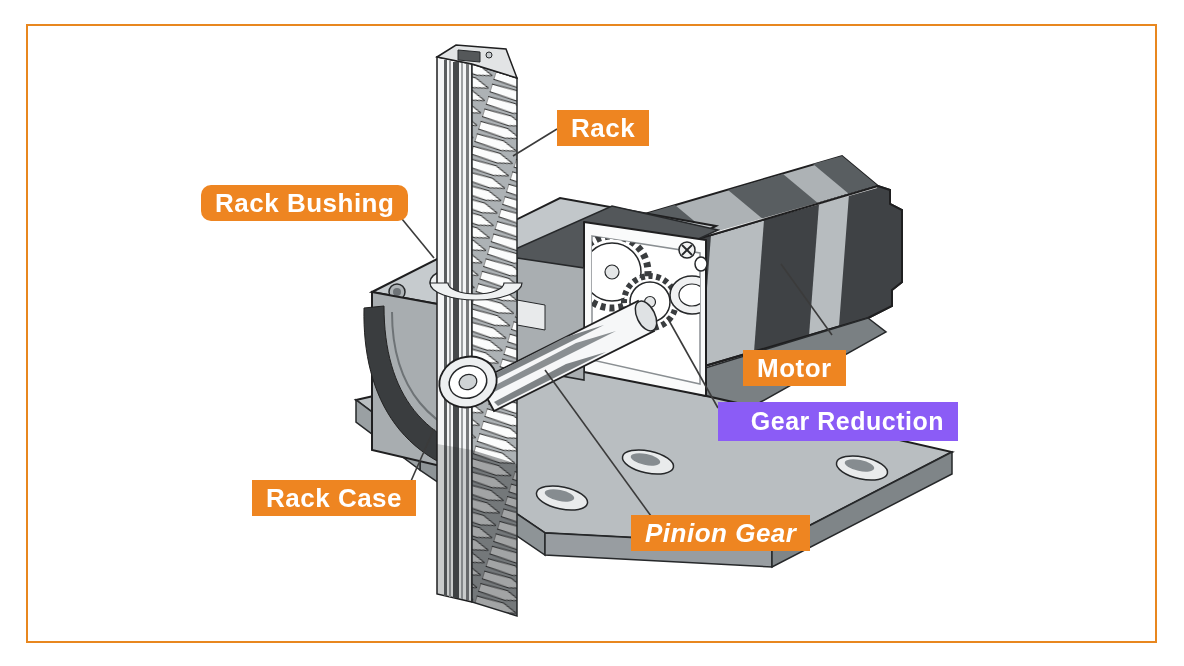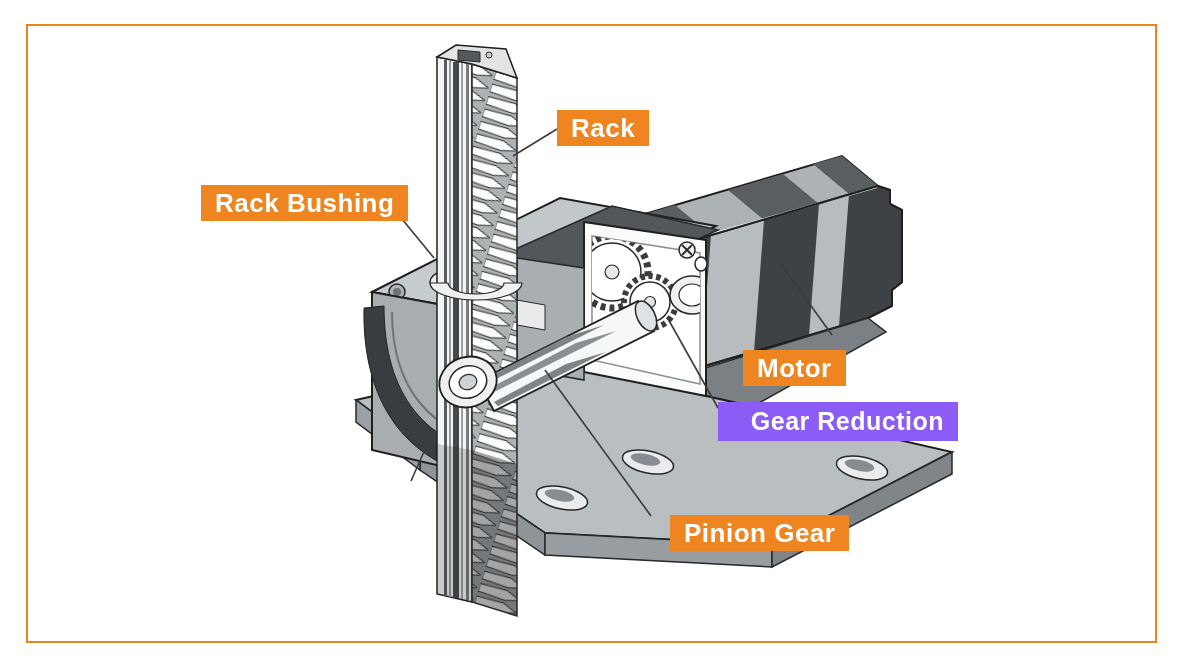--- a/index.html
+++ b/index.html
@@ -9,25 +9,25 @@
          border:2px solid #E8871F;box-sizing:border-box;background:#ffffff;}
   #art{position:absolute;left:0;top:0;width:1184px;height:666px;}
   .lbl{position:absolute;background:#EE8521;color:#FFFFFF;font-weight:700;
        font-size:26px;line-height:30px;padding:3px 14px;letter-spacing:0.5px;
        white-space:nowrap;}
   .lbl-grm{position:absolute;background:#8b5cf6;color:#FFFFFF;font-weight:700;
        font-size:25px;line-height:33px;padding:3px 14px;letter-spacing:0.5px;
        width:240px;box-sizing:border-box;text-align:right;}
   .lbl-grm span{display:block;}
   .lbl-rack{left:557px;top:110px;}
-  .lbl-rack-bushing{left:201px;top:185px;}
+  .lbl-rack-bushing{left:201px;top:185px;border-radius:10px;}
   .lbl-motor{left:743px;top:334px;margin-top:16px;}
   .lbl-grm{left:718px;top:402px;}
   .lbl-rack-case{left:252px;top:480px;}
-  .lbl-pinion{left:670px;top:515px;}
+  .lbl-pinion{left:631px;top:515px;font-style:italic;}
 </style>
 </head>
 <body>
 
 <div id="stage">
   <div id="frame"></div>
 
   <svg id="art" viewBox="0 0 1184 666">
     <defs>
       <pattern id="teeth" width="45" height="13" patternUnits="userSpaceOnUse" patternTransform="rotate(17)">
@@ -167,16 +167,19 @@
   </div>
   <div class="lbl lbl-rack-bushing">
     <span>Rack Bushing</span>
   </div>
   <div class="lbl lbl-motor">
     <span>Motor</span>
   </div>
   <div class="lbl-grm">
     <span>Gear Reduction</span>
   </div>
+  <div class="lbl lbl-rack-case">
+    <span>Rack Case</span>
+  </div>
   <div class="lbl lbl-pinion">
     <span>Pinion Gear</span>
   </div>
 </div>
 
 </body></html>

